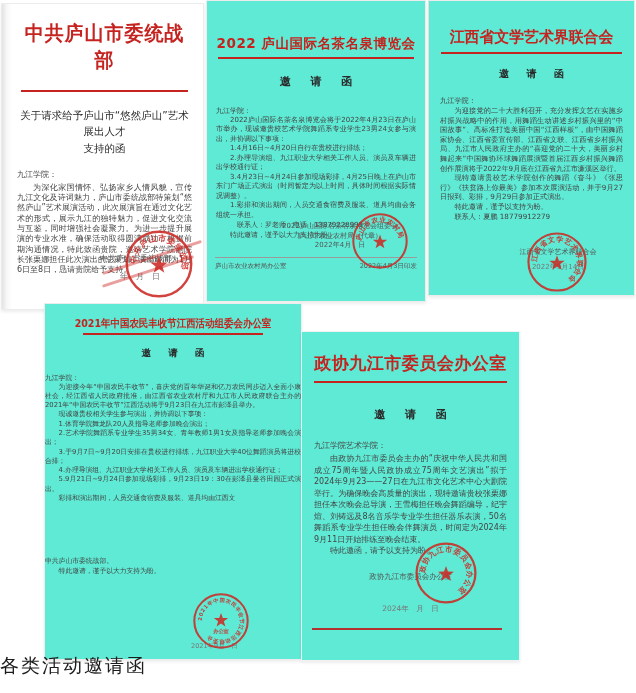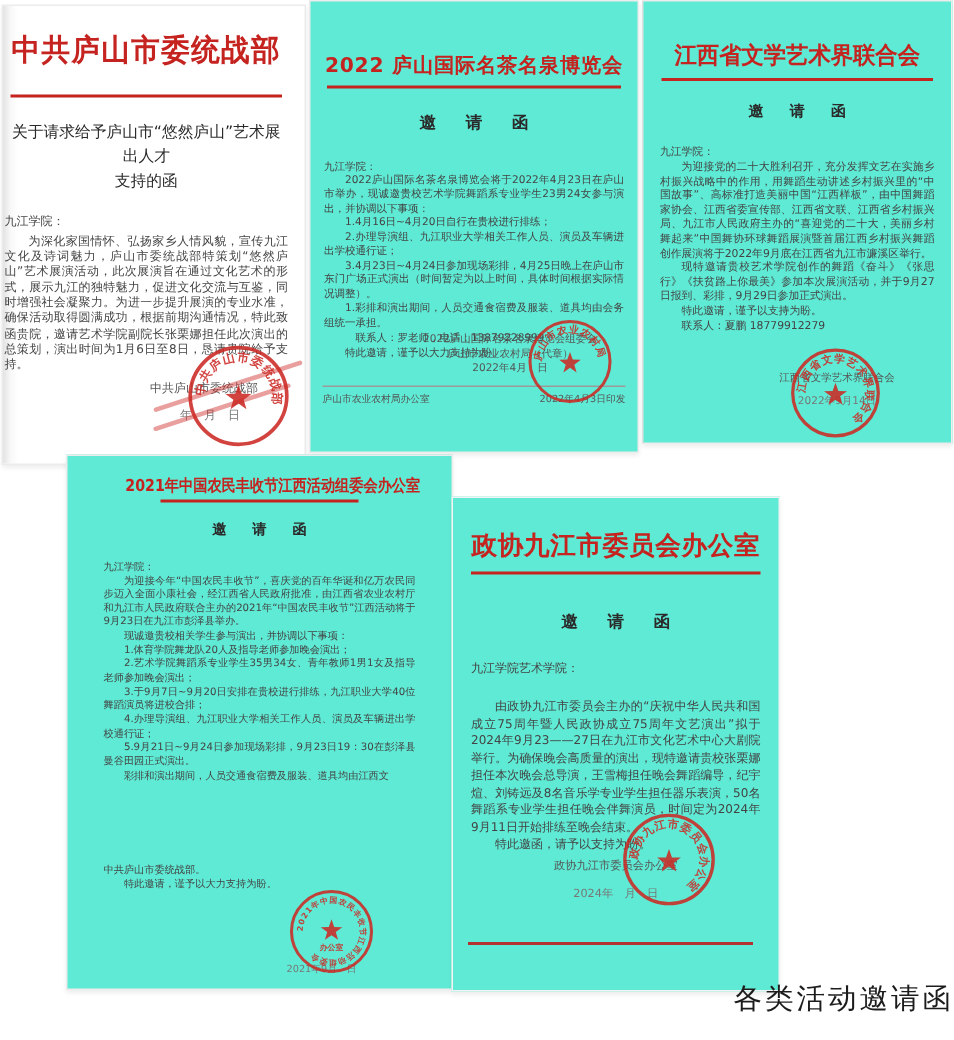--- a/index.html
+++ b/index.html
@@ -5,21 +5,21 @@
   *{margin:0;padding:0;box-sizing:border-box}
   html,body{background:#fff}
   body{width:636px;height:693px;font-family:"DejaVu Sans","Liberation Sans",sans-serif;color:#3c3c3c}
   .canvas{position:relative;width:636px;height:693px;background:#fff;overflow:hidden}
   .page{position:absolute;background:#5eead4;border:1px solid #ececec;box-shadow:0 2px 3px rgba(0,0,0,.07);overflow:hidden}
   .rule-red{background:#c5231f;height:2px}
   .just{text-align:justify;text-justify:inter-ideograph}
   .ind{text-indent:2em}
 
   
-  .doc1{left:1px;top:3px;width:203px;height:307px;background:linear-gradient(90deg,#e3e3e3 0,#f8f8f8 5px,#fff 10px);padding:0 11px 0 1px}
+  .doc1{left:1px;top:3px;width:203px;height:307px;background:linear-gradient(90deg,#e3e3e3 0,#f8f8f8 5px,#fff 10px);padding:0 11px 0 15px}
   .doc1 .hd{margin-top:16px;text-align:center;font-size:20px;font-weight:bold;color:#c5231f;letter-spacing:1px;transform:scaleX(.95)}
   .doc1 .rl{margin:16px 4px 0 4px}
   .doc1 .ttl{margin-top:15px;text-align:center;font-size:10.5px;font-weight:normal;color:#2a2a2a;line-height:1.55}
   .doc1 .sal{margin-top:13px;font-size:8px;color:#444}
   .doc1 .bd{margin-top:3px;font-size:8px;line-height:10.3px;color:#444}
   .doc1 .sign{position:absolute;right:6px;top:249px;width:122px;text-align:center;font-size:8px;color:#555}
   .doc1 .sign .dt{margin-top:7px;color:#777}
 
   
   .doc2{left:206px;top:0;width:220px;height:302px;padding:0 9px}
@@ -37,57 +37,57 @@
   .doc3 .hd{margin-top:26px;text-align:center;font-size:15.5px;font-weight:bold;color:#c5231f;transform:scaleX(.96)}
   .doc3 .rl{margin:4px 1px 0 1px}
   .doc3 .ttl{margin-top:13px;text-align:center;font-size:10px;font-weight:bold;color:#2a2a2a;letter-spacing:7px;text-indent:7px}
   .doc3 .sal{margin-top:15px;font-size:7.2px;color:#444}
   .doc3 p{font-size:7.2px;line-height:9.6px;color:#444}
   .doc3 .contact{margin-top:0}
   .doc3 .sign{position:absolute;right:6px;top:246px;width:140px;text-align:center;font-size:7px;color:#555}
   .doc3 .sign .dt{margin-top:5px;color:#777}
 
   
-  .doc4{left:44px;top:303px;width:258px;height:357px;padding:0 24px}
+  .doc4{left:44px;top:303px;width:258px;height:357px;padding:0 0}
   .doc4 .hd{margin-top:12px;text-align:center;font-size:11px;font-weight:bold;color:#c5231f;transform:scaleX(.86);white-space:nowrap}
   .doc4 .rl{margin:2px 38px 0 38px;height:1.5px}
   .doc4 .ttl{margin-top:12px;text-align:center;font-size:9.5px;font-weight:bold;color:#2a2a2a;letter-spacing:7px;text-indent:7px}
   .doc4 .sal{margin-top:13px;font-size:6.8px;color:#444}
   .doc4 p{font-size:6.8px;line-height:9.3px;color:#444}
   .doc4 .gap{height:54px}
   .doc4 .sign-date{position:absolute;left:146px;top:338px;width:70px;font-size:6.5px;color:#777}
 
   
   .doc5{left:301px;top:331px;width:219px;height:330px;border-color:#f2f2f2;padding:0 12px}
   .doc5 .hd{margin-top:20px;text-align:center;font-size:17px;font-weight:bold;color:#c5231f;letter-spacing:.5px}
   .doc5 .rl{margin:6px 0 0 0}
   .doc5 .ttl{margin-top:24px;text-align:center;font-size:11px;font-weight:bold;color:#2a2a2a;letter-spacing:8px;text-indent:8px}
   .doc5 .sal{margin-top:18px;font-size:8px;color:#444}
-  .doc5 .bd{margin-top:14px;font-size:8px;line-height:11.5px;color:#444}
+  .doc5 .bd{margin-top:2px;font-size:8px;line-height:11.5px;color:#444}
   .doc5 .cl{font-size:8px;line-height:11.5px;color:#444}
   .doc5 .sign{position:absolute;left:0;right:0;top:240px;text-align:center;font-size:7.5px;color:#555}
-  .doc5 .sign .dt{margin-top:9px;color:#777}
+  .doc5 .sign .dt{margin-top:22px;color:#777}
   .doc5 .foot-line{position:absolute;left:10px;top:296px;width:190px;height:2px;background:#b23230}
 
   
   .seal{position:absolute;opacity:.88;pointer-events:none}
   .seal circle{fill:none;stroke:#cc2a25;stroke-width:3.5}
   .seal .ring-t{fill:#cc2a25;font-size:11.5px;font-weight:bold;letter-spacing:1px}
   .seal .star{fill:#cc2a25}
   .seal .ctr{fill:#cc2a25;font-size:9px;font-weight:bold}
   .s1{left:122px;top:225px;width:70px;height:70px}
   .s2{left:144px;top:211px;width:58px;height:58px}
   .s3{left:97px;top:230px;width:62px;height:62px}
   .s4{left:147px;top:288px;width:58px;height:58px}
   .s5{left:112px;top:209px;width:64px;height:64px}
   .stamp-streak{position:absolute;left:98px;top:252px;width:104px;height:3px;background:rgba(204,42,37,.45);transform:rotate(-18deg);border-radius:2px}
   .stamp-streak.b{top:266px;width:96px}
 
   
-  .caption{position:absolute;left:0;right:0;top:653px;text-align:right;font-size:19px;letter-spacing:2px;color:#1c1c1c;font-family:Liberation Mono, monospace}
+  .caption{position:absolute;left:0;right:0;top:653px;text-align:left;font-size:19px;letter-spacing:2px;color:#1c1c1c;font-family:Liberation Mono, monospace}
 </style>
 </head>
 <body>
 
 <div class="canvas">
 
   <section class="page doc1">
     <h1 class="hd">中共庐山市委统战部</h1>
     <div class="rl rule-red"></div>
     <h2 class="ttl">

